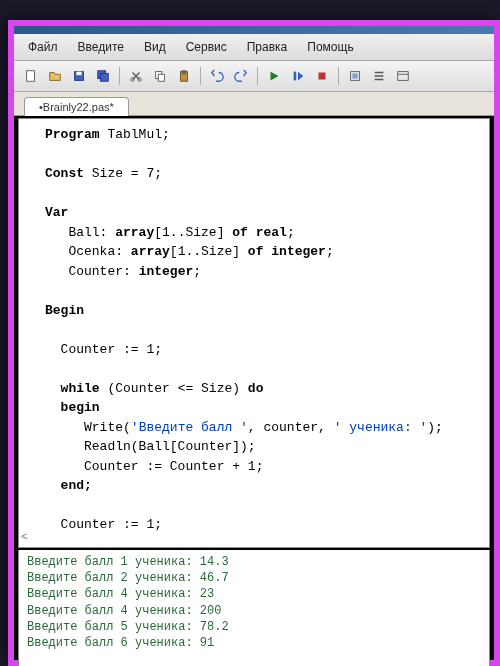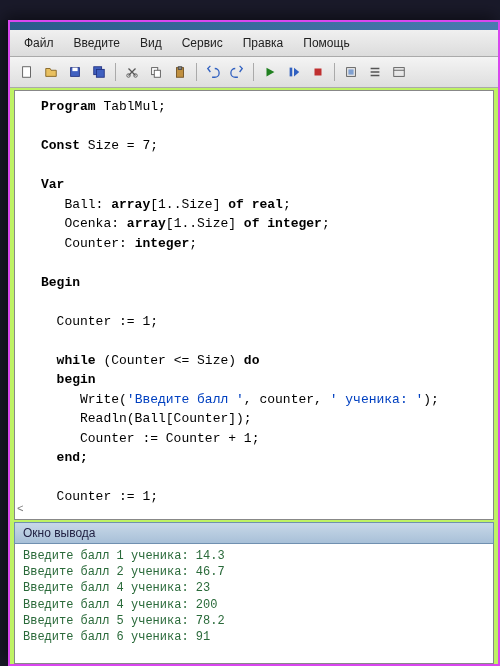--- a/index.html
+++ b/index.html
@@ -11,22 +11,22 @@
     font-size: 12px;
     overflow: hidden;
     position: relative;
   }
   .window {
     position: absolute;
     top: 20px;
     left: 8px;
     right: 0;
     bottom: 0;
-    background: #bef264;
-    border: 2px solid #d946ef;
+    background: #000000;
+    border: 6px solid #d946ef;
     box-shadow: -4px -4px 15px rgba(0,0,0,0.5);
   }
   .titlebar {
     height: 8px;
     background: linear-gradient(90deg, #2a5a8a, #4a7ab0);
   }
   .menubar {
     background: linear-gradient(#f0f0f0, #dcdcdc);
     display: flex;
     padding: 4px 6px;
@@ -226,20 +226,23 @@
         </svg>
       </div>
     <div class="tool-btn">
         <svg viewBox="0 0 16 16">
           <rect x="2" y="3" width="12" height="10" fill="none" stroke="#555"></rect>
           <line x1="2" y1="6" x2="14" y2="6" stroke="#555"></line>
         </svg>
       </div>
   </div>
 
+  <div class="tabbar">
+    <div class="tab">•Brainly22.pas*</div>
+  </div>
 
   <div class="editor"><span class="kw">Program</span><span> TablMul;</span>
 <span></span>
 <span class="kw">Const</span><span> Size = 7;</span>
 <span></span>
 <span class="kw">Var</span>
 <span>   Ball: </span><span class="kw">array</span><span>[1..Size] </span><span class="kw">of</span><span> </span><span class="kw">real</span><span>;</span>
 <span>   Ocenka: </span><span class="kw">array</span><span>[1..Size] </span><span class="kw">of</span><span> </span><span class="kw">integer</span><span>;</span>
 <span>   Counter: </span><span class="kw">integer</span><span>;</span>
 <span></span>
@@ -253,21 +256,20 @@
 <span>     Readln(Ball[Counter]);</span>
 <span>     Counter := Counter + 1;</span>
 <span class="kw">  end;</span>
 <span></span>
 <span>  Counter := 1;</span>
 <span></span>
 
 
 <div class="scroll-left">&lt;</div></div>
 
-  <div class="output-title">Окно вывода</div>
   <div class="output"><span>Введите балл 1 ученика: 14.3</span>
 <span>Введите балл 2 ученика: 46.7</span>
 <span>Введите балл 4 ученика: 23</span>
 <span>Введите балл 4 ученика: 200</span>
 <span>Введите балл 5 ученика: 78.2</span>
 <span>Введите балл 6 ученика: 91</span>
 </div>
 </div>
 
 </body></html>

